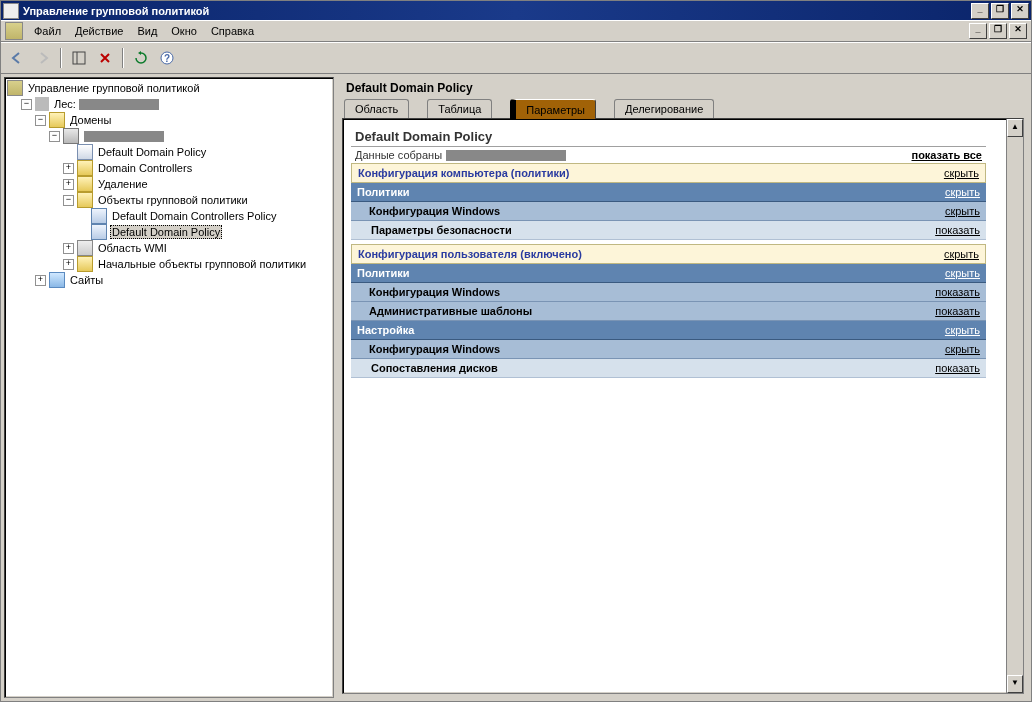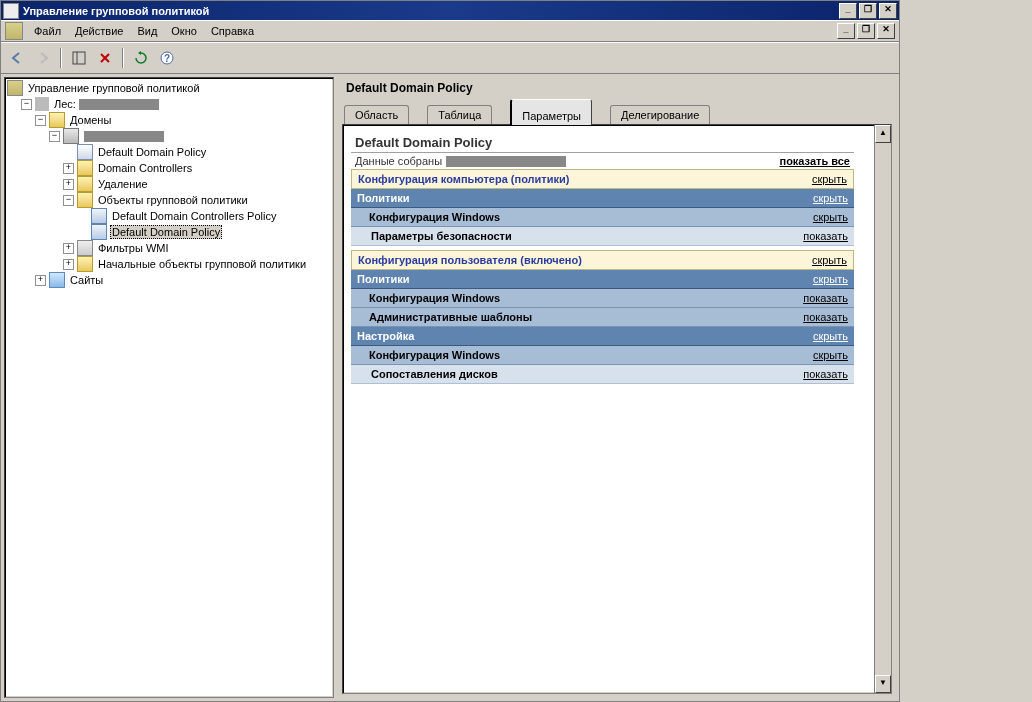--- a/index.html
+++ b/index.html
@@ -1,16 +1,16 @@
 <!DOCTYPE html>
 <html><head>
 <meta charset="utf-8">
 <style>
 html,body{margin:0;padding:0;font-family:Tahoma,Arial,sans-serif;font-size:11px;background:#d4d0c8;color:#000;height:100%;overflow:hidden}
-.window{width:900px;height:702px;display:flex;flex-direction:column;background:#d4d0c8;border:1px solid #808080;box-sizing:border-box}
+.window{width:1032px;height:702px;display:flex;flex-direction:column;background:#d4d0c8;border:1px solid #808080;box-sizing:border-box}
 
 
 .titlebar{height:19px;background:linear-gradient(to right,#0a246a,#1a3a8a,#0a246a);display:flex;align-items:center;color:#fff;font-weight:bold;padding:0 2px}
 .titlebar .icon{width:14px;height:14px;margin-right:4px;background:#eee;border:1px solid #888}
 .titlebar-buttons{margin-left:auto;display:flex;gap:2px}
 .tb-btn{width:16px;height:14px;background:#d4d0c8;border:1px solid #fff;border-right-color:#404040;border-bottom-color:#404040;font-family:Arial;font-size:9px;font-weight:bold;text-align:center;line-height:11px;color:#000}
 
 
 .menubar{height:20px;background:#d4d0c8;display:flex;align-items:center;border-top:1px solid #fff;border-bottom:1px solid #808080}
 .menubar .menuicon{width:16px;height:16px;margin:0 4px}
@@ -34,21 +34,21 @@
 .exp{width:9px;height:9px;border:1px solid #919191;background:#fff;font-family:Arial;font-size:9px;line-height:7px;text-align:center;margin-right:3px;color:#000;cursor:pointer}
 .sp{display:inline-block;width:14px}
 .tico{width:14px;height:14px;margin-right:3px;flex-shrink:0}
 .tree-row.selected span.lbl{background:#d4d0c8;border:1px dotted #000;padding:0 1px}
 .lbl{padding:0 2px}
 
 
 .main-header{font-weight:bold;font-size:12px;padding:4px 8px}
 .tabstrip{display:flex;padding:0 6px;align-items:flex-end;position:relative}
 .tab{padding:3px 10px 3px 10px;border:1px solid #808080;border-bottom:none;background:#d4d0c8;margin-right:18px;border-top-left-radius:3px;border-top-right-radius:3px;position:relative;font-size:11px;cursor:default}
-.tab.active{background:#e5e5e5;border-top:1px solid #fff;border-left:2px solid #000000;border-right:1px solid #404040;z-index:2;padding-top:10px;margin-bottom:-1px}
+.tab.active{background:#a16207;border-top:1px solid #fff;border-left:6px solid #000000;border-right:1px solid #404040;z-index:2;padding-top:4px;margin-bottom:-1px}
 
 
 .details-wrap{flex:1;background:#fff;border:1px solid #808080;border-top-color:#404040;border-left-color:#404040;margin:0 4px 4px 4px;overflow:auto;padding:0;box-shadow:inset 1px 1px 0 #000,inset -1px -1px 0 #d4d0c8}
 .details-inner{padding:8px 20px 8px 8px}
 .dp-header{display:flex;align-items:baseline;border-bottom:1px solid #a0a0a0;padding:2px 4px}
 .dp-title{font-weight:bold;font-size:13px;font-family:Verdana,Arial;color:#333}
 .dp-meta{font-size:11px;color:#333;padding:2px 4px;display:flex;align-items:center}
 .dp-link{margin-left:auto;color:#000;text-decoration:underline;font-weight:bold;cursor:pointer}
 .section-hdr{display:flex;align-items:center;padding:3px 6px;font-weight:bold}
 .section-hdr .toggle{margin-left:auto;text-decoration:underline;font-weight:normal;cursor:pointer}
@@ -232,21 +232,21 @@
           <span class="tico ico-policy"></span>
           <span class="lbl">Default Domain Policy</span>
         </div>
         <div class="tree-row">
           <span class="sp"></span>
             <span class="sp"></span>
             <span class="sp"></span>
             <span class="sp"></span>
             <span class="exp">+</span>
           <span class="tico ico-filter"></span>
-          <span class="lbl">Фильтры WMI</span>
+          <span class="lbl">Область WMI</span>
         </div>
         <div class="tree-row">
           <span class="sp"></span>
             <span class="sp"></span>
             <span class="sp"></span>
             <span class="sp"></span>
             <span class="exp">+</span>
           <span class="tico ico-folder"></span>
           <span class="lbl">Начальные объекты групповой политики</span>
         </div>

